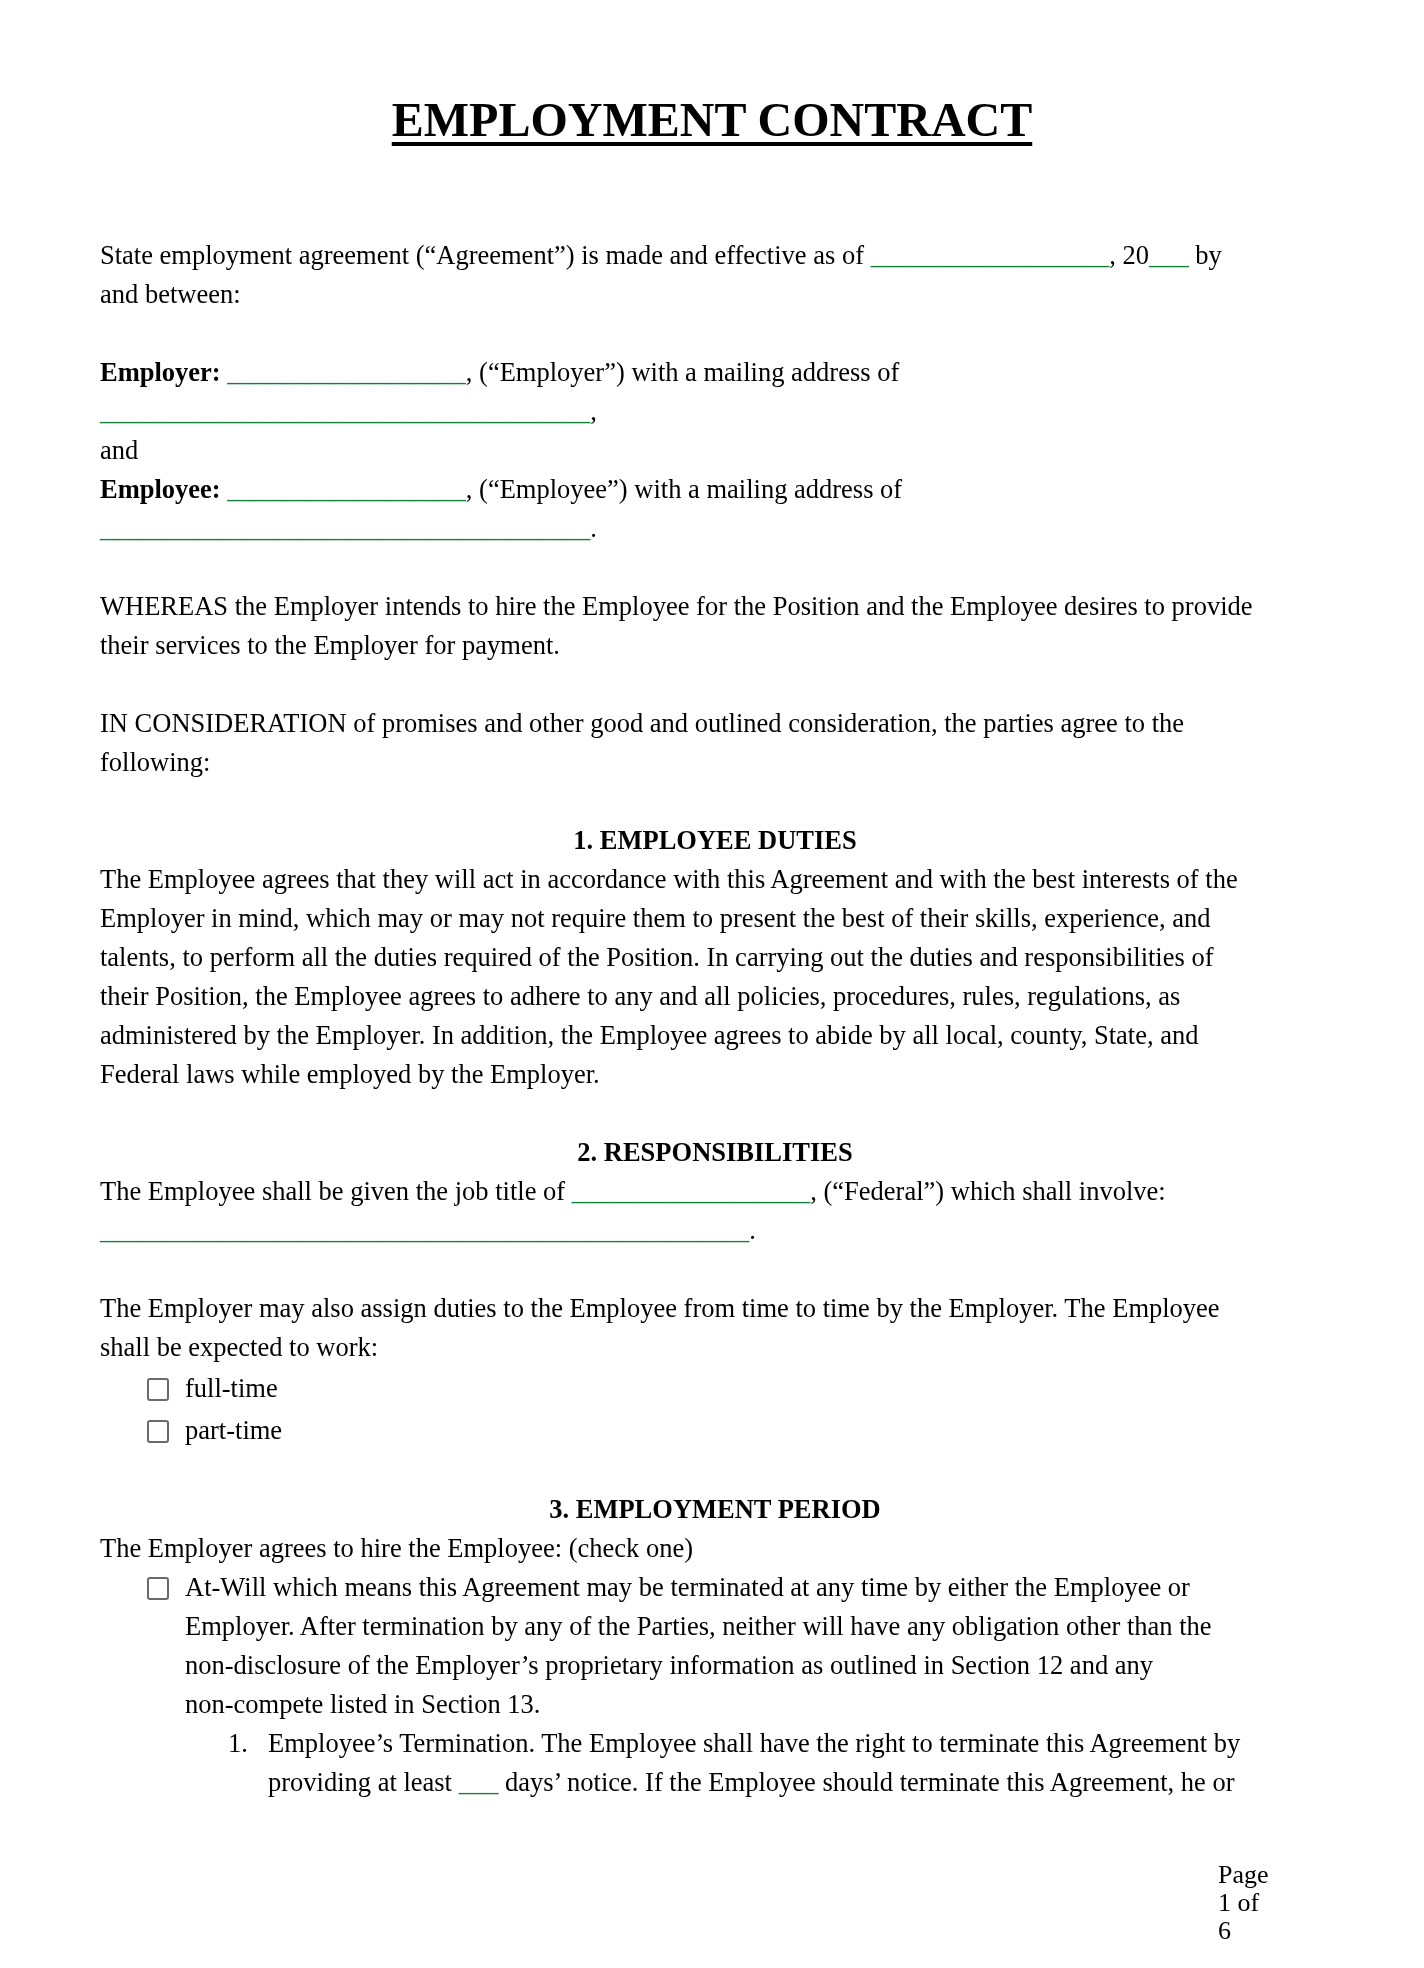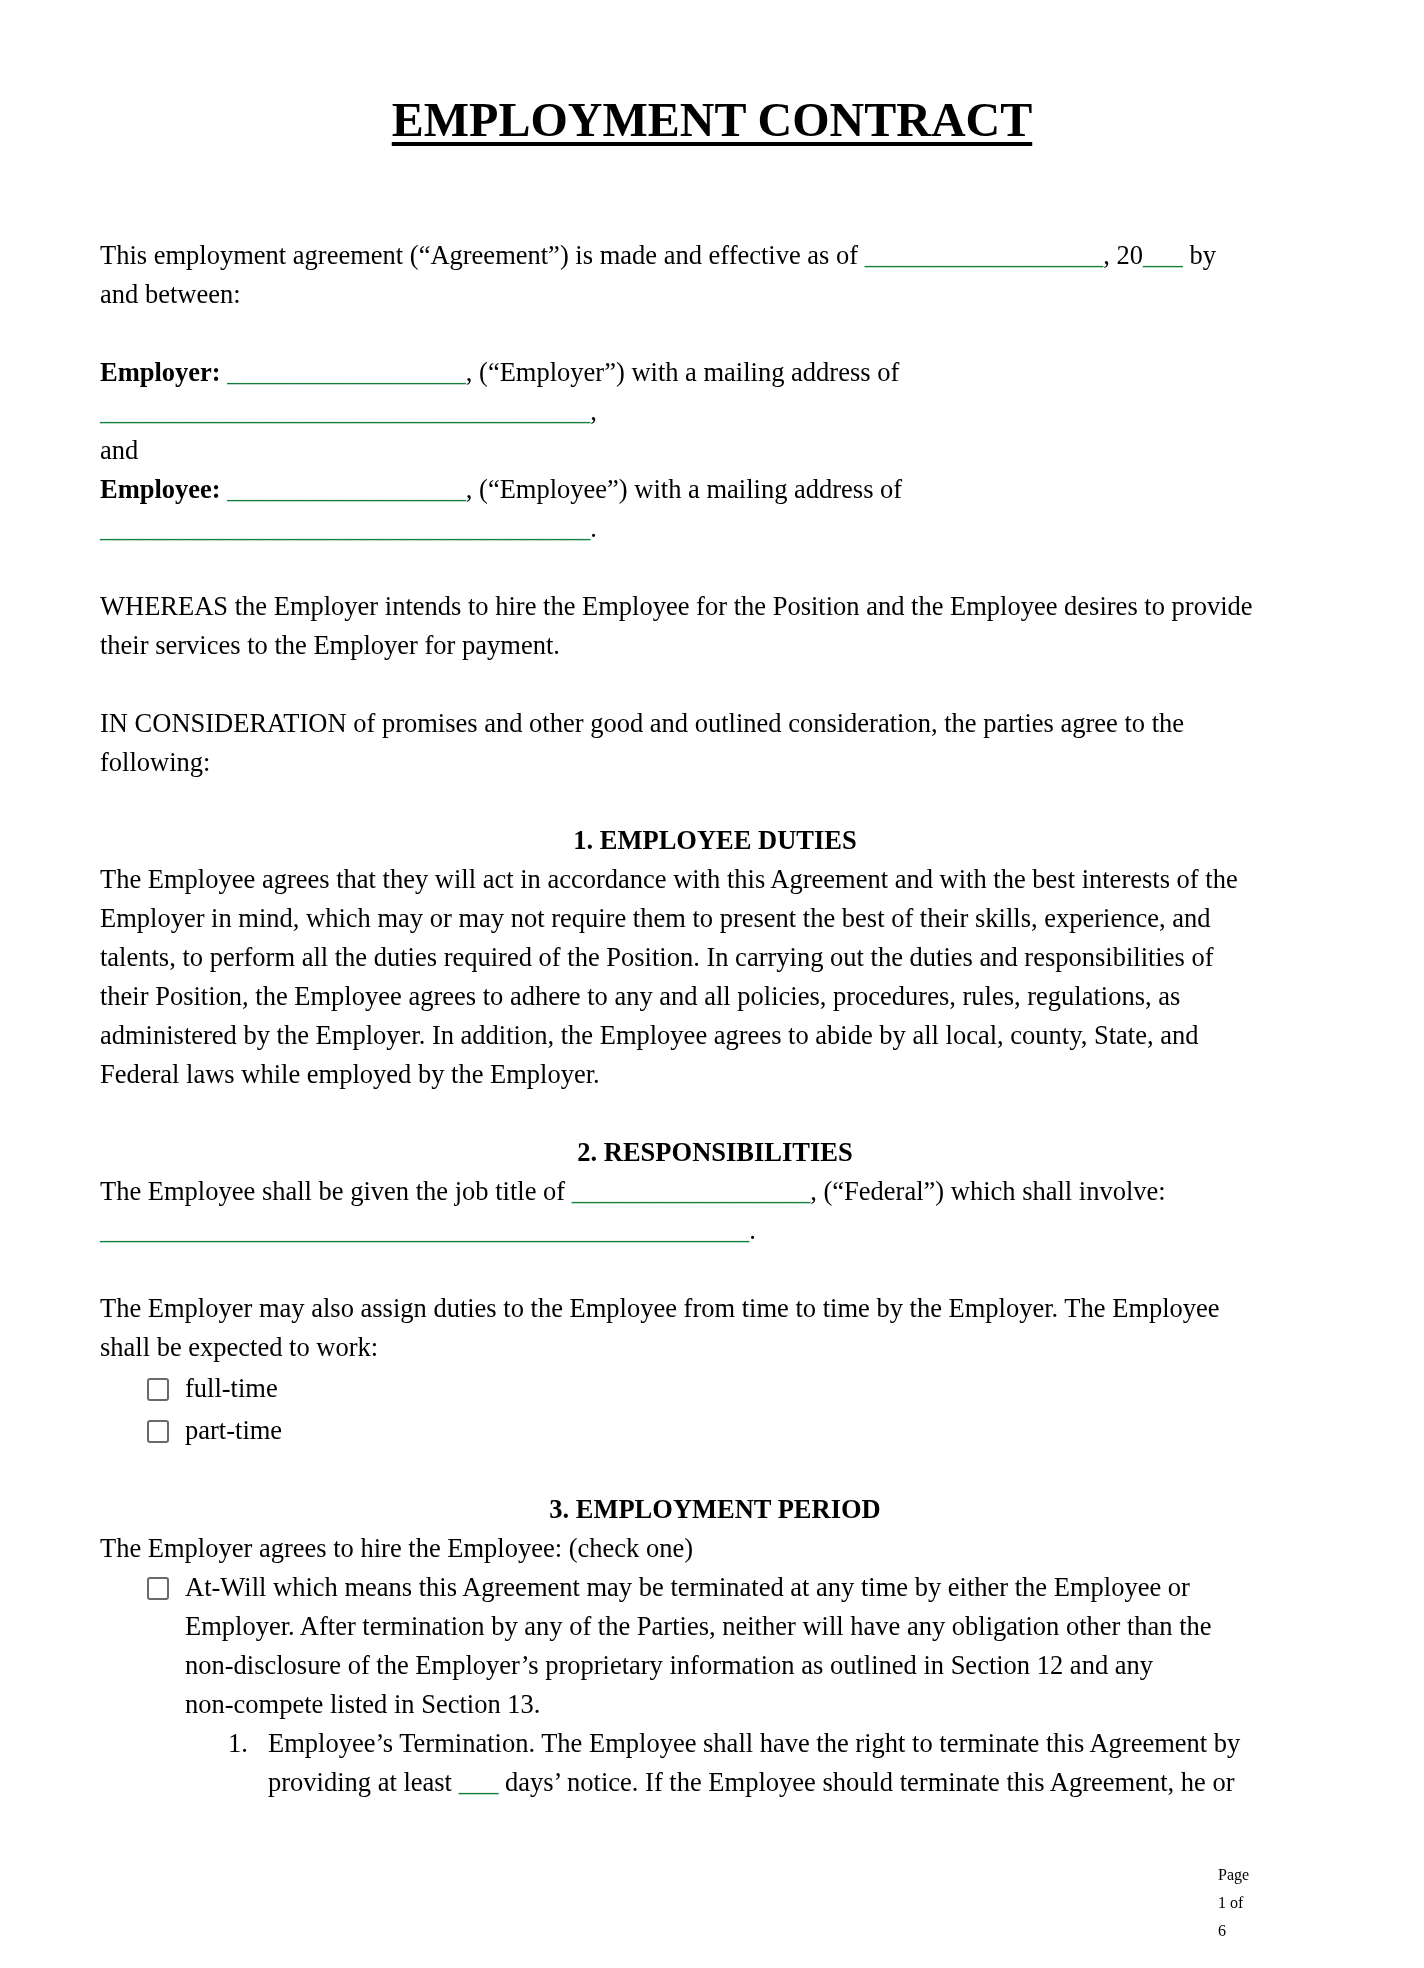--- a/index.html
+++ b/index.html
@@ -23,34 +23,34 @@
     .cb {
       position: absolute; left: 47px; top: 9px; width: 18px; height: 19px;
       border: 2.5px solid #6a6a6a; border-radius: 3px; box-sizing: content-box;
     }
     .cb-row.tall { line-height: 42px; }
     .cb-row.tall .cb { top: 11px; }
     .num-row { position: relative; padding-left: 168px; }
     .num { position: absolute; left: 128px; top: 0; }
     .footer {
       position: absolute; left: 1218px; top: 1853px;
-      font-family: "Liberation Serif", "DejaVu Serif", serif; font-size: 16px; line-height: 28px; color: #000;
+      font-family: "Liberation Serif", "DejaVu Serif", serif; font-size: 26px; line-height: 28px; color: #000;
     }
   </style>
 </head>
 <body>
 
 <div class="page">
 
   <div class="title"><span>EMPLOYMENT CONTRACT</span></div>
 
   <div class="body">
 
     <p>
-      <span>This employment agreement (“Agreement”) is made and effective as of </span><span class="blank">__________________</span><span>, 20</span><span class="blank">___</span><span> by</span><br>
+      <span>State employment agreement (“Agreement”) is made and effective as of </span><span class="blank">__________________</span><span>, 20</span><span class="blank">___</span><span> by</span><br>
       <span>and between:</span>
     </p>
     <div class="gap"></div>
 
     <p>
       <span class="bold">Employer:</span><span class="blank"> __________________</span><span>, (“Employer”) with a mailing address of</span>
     </p>
     <p>
       <span class="blank">_____________________________________</span><span>,</span>
     </p>

